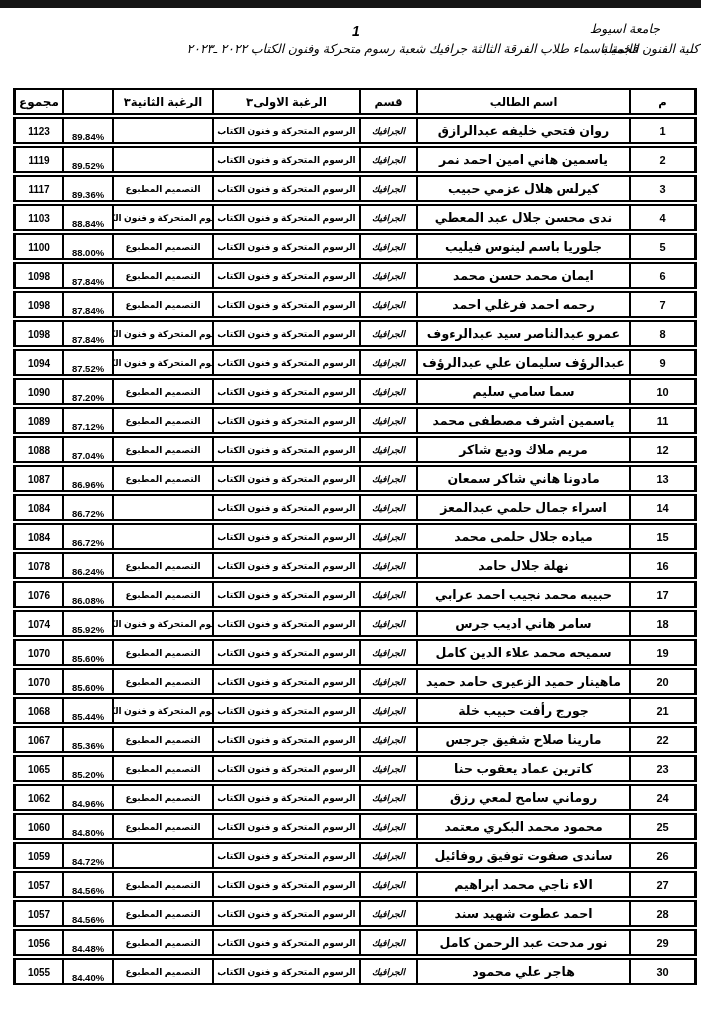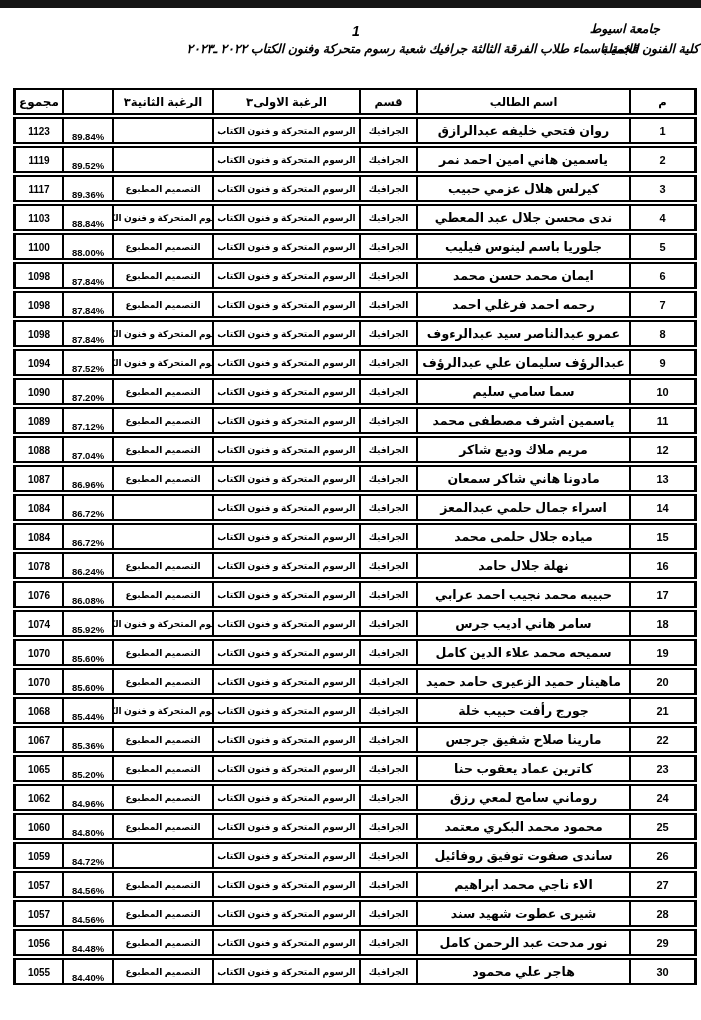--- a/index.html
+++ b/index.html
@@ -12,21 +12,21 @@
     font-family:"Liberation Sans","DejaVu Sans",sans-serif;
     color:#000;
     direction:rtl;
   }
   .scan-bar{
     position:absolute;top:0;left:0;width:701px;height:8px;background:#151515;
   }
   .hdr-text{
     position:absolute;
     font-style:italic;
-    font-weight:bold;
+    font-weight:normal;
     white-space:nowrap;
     direction:rtl;
   }
   .hdr-university{top:21px;right:41px;font-size:12.5px;}
   .hdr-pageno{top:23px;left:352px;font-size:14px;font-style:italic;font-weight:bold;direction:ltr;}
   .hdr-faculty{top:41px;right:2px;font-size:12.5px;}
   .hdr-listtitle{top:41px;right:63px;font-size:12.5px;text-align:center;}
 
   table.students{
     position:absolute;top:86px;right:4px;
@@ -57,21 +57,21 @@
     justify-content:center;
     overflow:hidden;
     white-space:nowrap;
   }
   .cw span{white-space:nowrap;}
   th .cw{font-weight:bold;font-size:11.5px;}
   th.h-total .cw{font-size:12px;}
 
   .cell-serial .cw{font-weight:bold;font-size:11px;}
   .cell-name .cw{font-weight:bold;font-size:12.5px;}
-  .cell-dept .cw{font-weight:bold;font-size:9px;}
+  .cell-dept .cw{font-weight:bold;font-size:9px;font-style:italic;}
   .cell-choice1 .cw{font-weight:bold;font-size:9px;}
   .cell-choice2 .cw{font-weight:bold;font-size:9px;}
   .cell-percent .cw{font-weight:bold;font-size:9.5px;align-items:flex-end;padding-top:2px;height:21px;}
   .cell-total .cw{font-weight:bold;font-size:10px;align-items:center;padding-top:1px;height:22px;}
 </style>
 </head>
 <body>
 
 <div class="page">
   <div class="scan-bar"></div>
@@ -1131,21 +1131,21 @@
           </td>
         </tr>
         <tr>
           <td class="cell-serial">
             <div class="cw">
               <span dir="ltr">28</span>
             </div>
           </td>
           <td class="cell-name">
             <div class="cw">
-              <span>شيرى عطوت شهيد سند</span>
+              <span>احمد عطوت شهيد سند</span>
             </div>
           </td>
           <td class="cell-dept">
             <div class="cw">
               <span>الجرافيك</span>
             </div>
           </td>
           <td class="cell-choice1">
             <div class="cw">
               <span>الرسوم المتحركة و فنون الكتاب</span>

